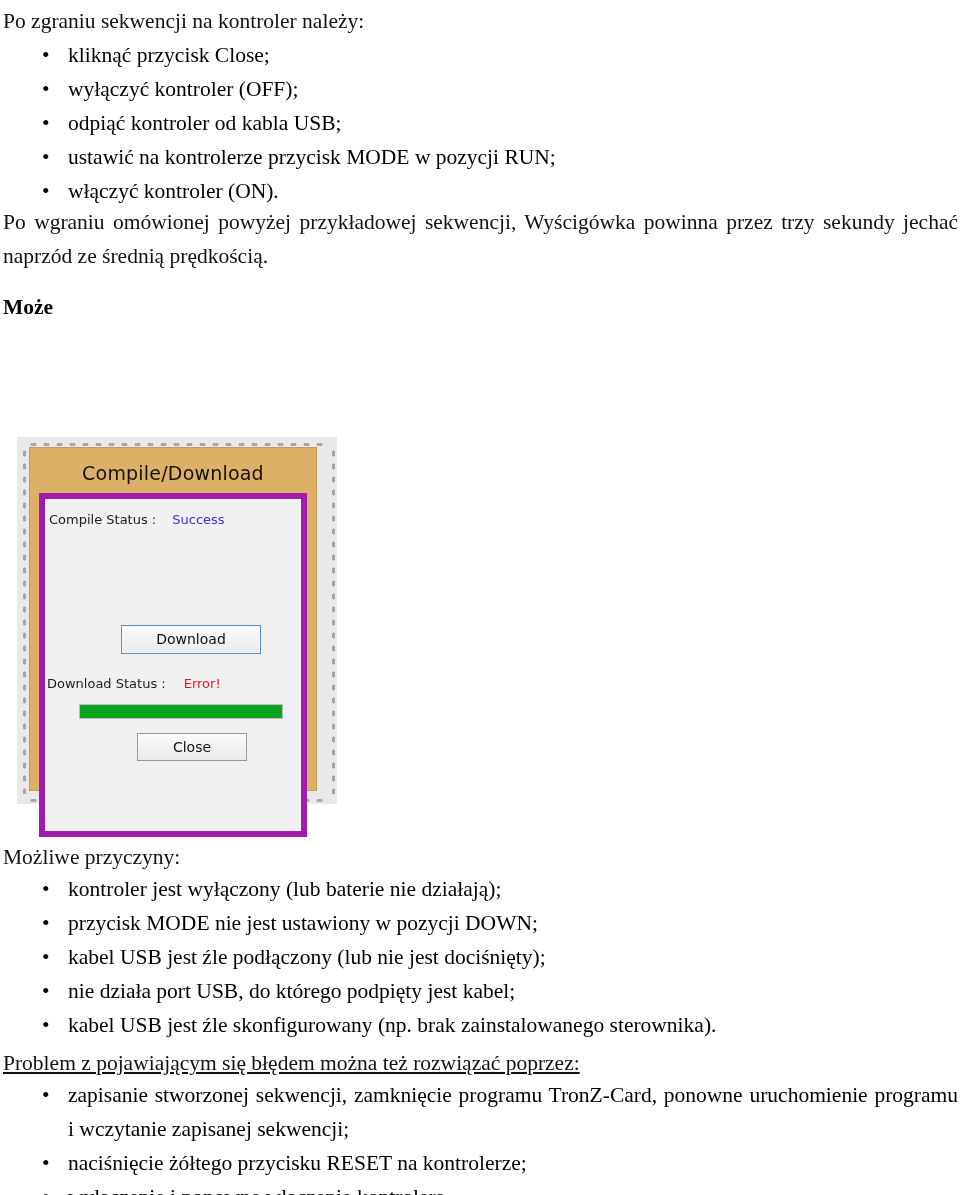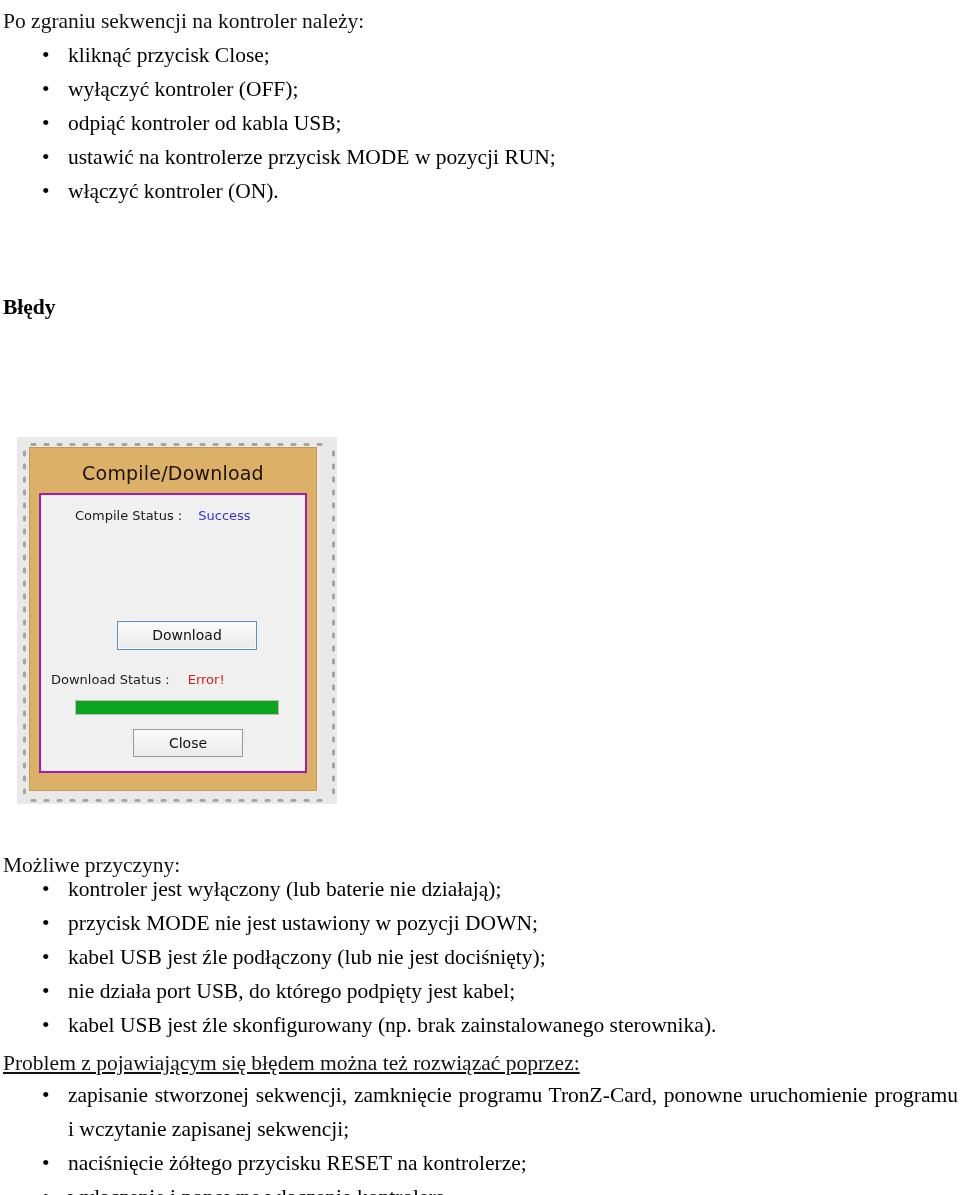--- a/index.html
+++ b/index.html
@@ -123,24 +123,24 @@
   .dialog-title {
     text-align: center;
     font-size: 19px;
     color: #1a1208;
     letter-spacing: .2px;
     padding: 5px 0 9px 0;
     font-family: "DejaVu Sans", "Liberation Sans", sans-serif;
   }
   .dialog-body {
     background: #f0f0f0;
-    border: 2px solid #a21caf;
-    height: 280px;
-    box-sizing: border-box;
-    padding: 10px 32px;
+    border: 6px solid #a21caf;
+    height: 344px;
+    box-sizing: border-box;
+    padding: 10px 2px;
     position: relative;
   }
 
   .row-compile {
     font-size: 13px;
     color: #1b1b1b;
     white-space: nowrap;
     padding: 3px 0 0 2px;
   }
   .row-compile .val {
@@ -191,21 +191,21 @@
     left: 76px;
     top: 126px;
     width: 140px;
     height: 29px;
     line-height: 27px;
     border: 1px solid #5a8fc4;
     box-shadow: inset 0 0 0 1px #f4f8fb;
   }
   .row-download {
     position: absolute;
-    left: 10px;
+    left: 2px;
     top: 177px;
     font-size: 13px;
     color: #1b1b1b;
     white-space: nowrap;
   }
   .row-download .val-err {
     color: #e01b1b;
     padding-left: 18px;
   }
   .progress {
@@ -256,22 +256,23 @@
     <li>
       <span class="bullet-dot">•</span>
       <span class="li-text">ustawić na kontrolerze przycisk MODE w pozycji RUN;</span>
     </li>
     <li>
       <span class="bullet-dot">•</span>
       <span class="li-text">włączyć kontroler (ON).</span>
     </li>
   </ul>
 
-
-  <div class="bold-head" style="left:3px; top:290px;">Błędy</div>
+  <div class="para" style="left:3px; top:205px; width:955px;">Po wgraniu omówionej powyżej przykładowej sekwencji, Wyścigówka powinna przez trzy sekundy jechać naprzód ze średnią prędkością.</div>
+
+  <div class="bold-head" style="left:3px; top:290px;">Może</div>
 
 
   <div class="figure">
     <div class="ruler-top"></div>
     <div class="ruler-bottom"></div>
     <div class="ruler-left"></div>
     <div class="ruler-right"></div>
 
     <div class="dialog">
       <div class="dialog-title">Compile/Download</div>
@@ -291,21 +292,21 @@
 
         <div class="progress">
           <div class="bar" style="width: 100%; background: rgb(10, 164, 30);"></div>
         </div>
 
         <div class="btn btn-close">Close</div>
       </div>
     </div>
   </div>
 
-  <div class="para lead" style="left:3px; top:840px; width:700px;margin-top:8px;">Możliwe przyczyny:</div>
+  <div class="para lead" style="left:3px; top:840px; width:700px;">Możliwe przyczyny:</div>
 
   <ul class="bullets" style="left:42px; top:872px; width:880px;">
     <li>
       <span class="bullet-dot">•</span>
       <span class="li-text">kontroler jest wyłączony (lub baterie nie działają);</span>
     </li>
     <li>
       <span class="bullet-dot">•</span>
       <span class="li-text">przycisk MODE nie jest ustawiony w pozycji DOWN;</span>
     </li>

